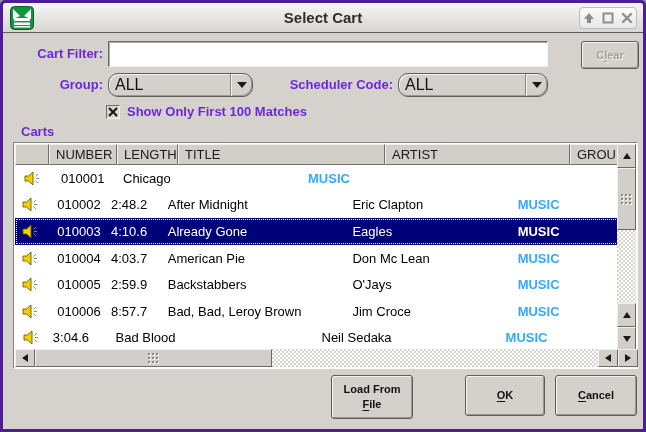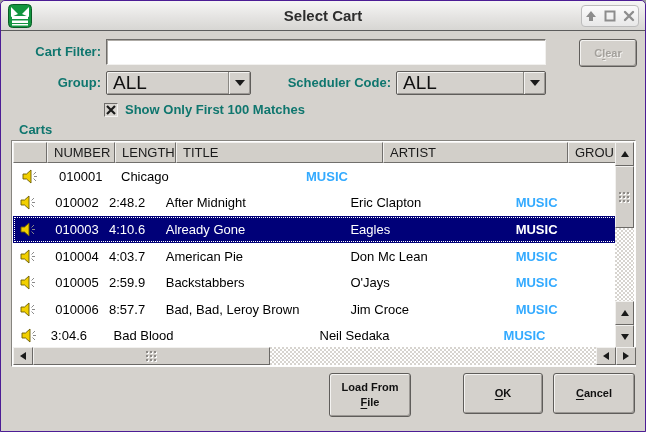--- a/index.html
+++ b/index.html
@@ -1,21 +1,21 @@
 <!DOCTYPE html>
 <html><head>
 <meta charset="utf-8">
 <style>
   * { margin:0; padding:0; box-sizing:border-box; }
   html,body { width:646px; height:432px; }
   body { font-family:"Liberation Sans", sans-serif; background:#9a9a9a; }
 
   .window {
     position:relative; width:646px; height:432px;
-    background:#d5d2cd; border:1px solid #4c1d95;
+    background:#d5d2cd; border:3px solid #4c1d95;
     border-radius:5px 5px 0 0; overflow:hidden;
   }
 
   
   .titlebar {
     position:absolute; left:0; top:0; width:100%; height:30px;
     background:linear-gradient(#f6f6f5, #e3e2e0 60%, #d7d6d3);
     border-bottom:1px solid #5c5c5c; border-radius:4px 4px 0 0;
   }
   .app-icon { position:absolute; left:7px; top:3px; width:24px; height:24px; }
@@ -27,21 +27,21 @@
   .win-controls {
     position:absolute; right:6px; top:4px; width:58px; height:22px;
     background:linear-gradient(#fbfbfb,#e8e8e8);
     border:1px solid #bcbcbc; border-radius:4px;
     display:flex; align-items:center; justify-content:space-around;
   }
   .win-btn { width:14px; height:14px; display:flex; align-items:center; justify-content:center; cursor:default; }
   .win-btn svg { display:block; }
 
   
-  .lbl { font-size:13px; font-weight:bold; color:#0f766e; }
+  .lbl { font-size:13px; font-weight:bold; color:#6d28d9; }
 
   .textfield {
     position:absolute; background:#fff;
     border:1px solid; border-color:#6f6d6a #f2f1ef #f2f1ef #6f6d6a;
     box-shadow:inset 1px 1px 0 #aeaba6;
     font-family:"Liberation Sans",sans-serif; font-size:13px; padding:0 4px;
     outline:none;
   }
 
   .btn {
@@ -51,23 +51,23 @@
     box-shadow:inset 1px 1px 0 #f4f3f1, inset -1px -1px 0 #9b9894;
     font-family:"Liberation Sans",sans-serif; font-size:11px; font-weight:bold; color:#111;
     display:flex; align-items:center; justify-content:center; text-align:center;
     line-height:1.35; cursor:default;
   }
   .btn.disabled { color:#a3a09b; text-shadow:1px 1px 0 #f3f2f0; }
   .btn u { text-underline-offset:2px; }
 
   .combobox {
     position:absolute; height:24px; background:#d4d1cc;
-    border:1px solid #5f5d5a; border-radius:2px;
+    border:1px solid #5f5d5a; border-radius:10px;
     box-shadow:inset 1px 1px 0 #f4f3f1, inset -1px -1px 0 #9b9894;
-    display:flex; align-items:center; font-size:19px; color:#111; cursor:default;
+    display:flex; align-items:center; font-size:16px; color:#111; cursor:default;
   }
   .combobox .cb-text { flex:1; padding-left:6px; }
   .combobox .cb-arrow {
     width:22px; height:100%; border-left:1px solid #8a8883;
     box-shadow:inset 1px 0 0 #f4f3f1;
     display:flex; align-items:center; justify-content:center;
   }
   .tri { width:0; height:0; }
   .tri-down { border-left:5px solid transparent; border-right:5px solid transparent; border-top:6px solid #1a1a1a; }
 

